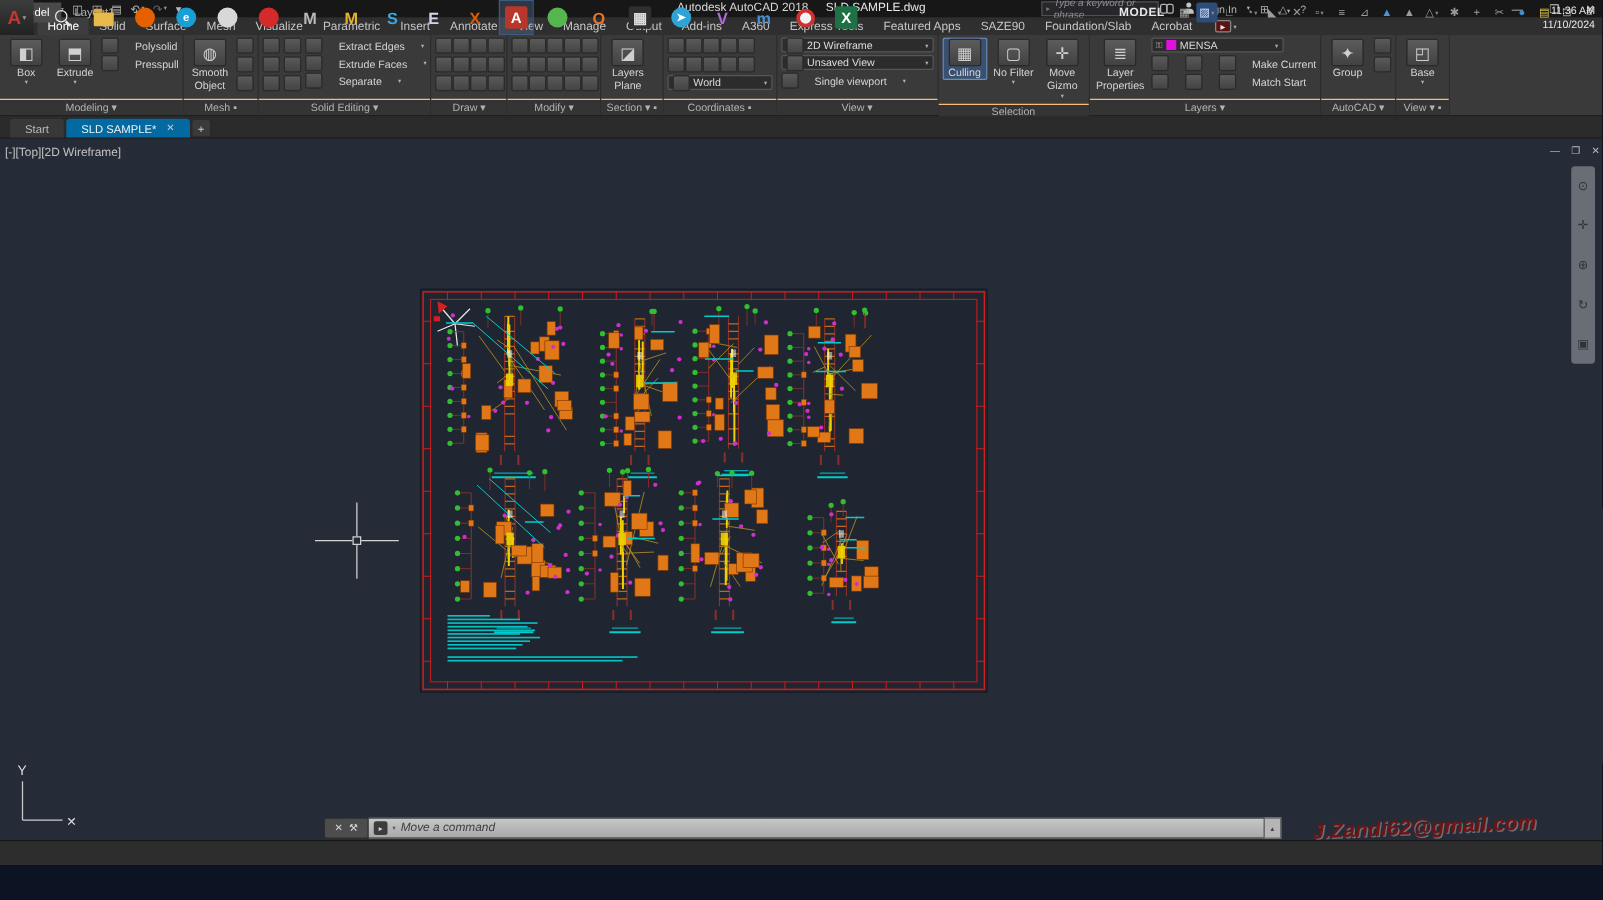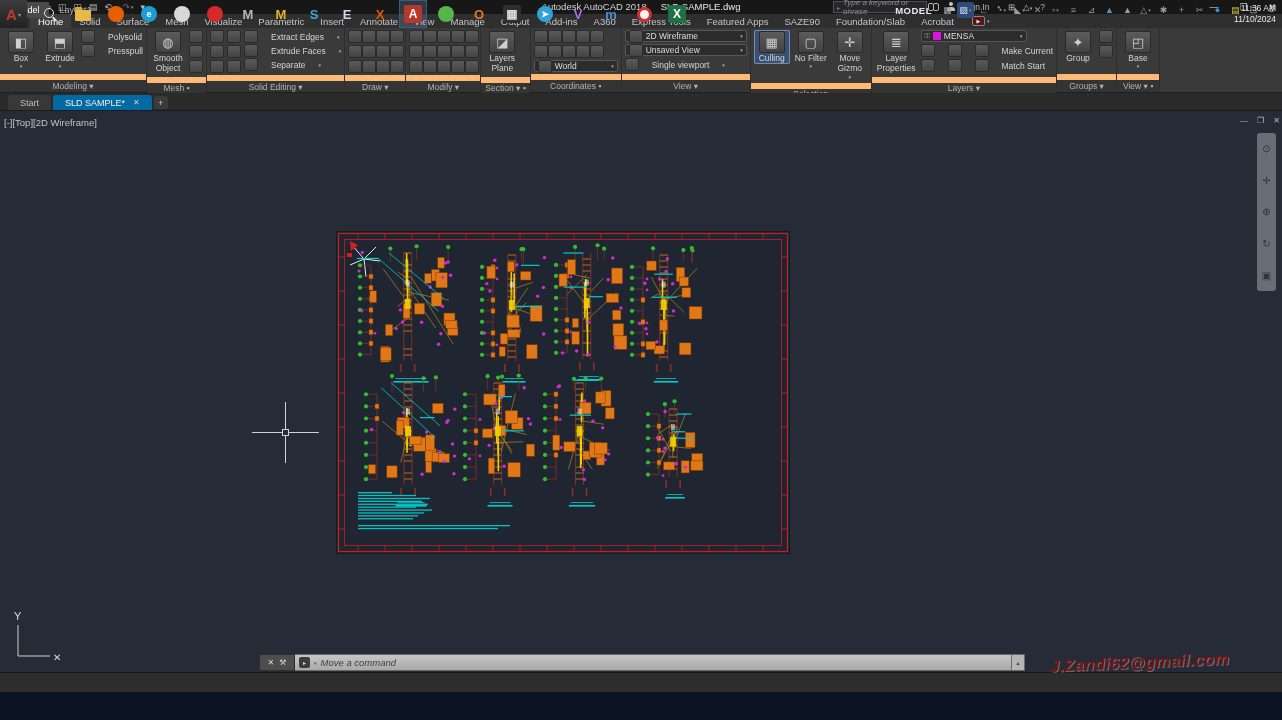--- a/index.html
+++ b/index.html
@@ -36,21 +36,21 @@
   .rtab{padding:0 8px;font-size:9.5px;color:#c6c6c6;display:flex;align-items:center;white-space:nowrap;}
   .rtab.active{background:#3d3d3d;color:#ffffff;}
   #vidbtn{display:flex;align-items:center;gap:2px;margin-left:6px;padding:0 4px;}
   #vidbtn .cam{width:11px;height:8px;background:#5a1414;border:1px solid #888;border-radius:2px;display:flex;align-items:center;justify-content:center;}
   #vidbtn .cam i{color:#e8e8e8;font-size:5px;font-style:normal;}
   #vidbtn .dd{color:#aaa;font-size:5px;}
   
   #ribbon{left:0;top:28px;width:1282px;height:65px;background:#3a3a3a;border-bottom:1px solid #1f1f1f;display:flex;box-sizing:border-box;}
   .panel{display:flex;flex-direction:column;border-right:1px solid #2d2d2d;height:64px;box-sizing:border-box;}
   .panel-content{flex:1;display:flex;align-items:flex-start;padding:2px 3px;gap:3px;}
-  .panel-label{height:12px;font-size:8.5px;color:#b2b2b2;text-align:center;background:#343434;border-top:6px solid #fdba74;
+  .panel-label{height:12px;font-size:8.5px;color:#b2b2b2;text-align:center;background:#343434;border-top:1px solid #fdba74;
                display:flex;align-items:center;justify-content:center;white-space:nowrap;padding:0 4px;}
   .bigbtn{min-width:32px;display:flex;flex-direction:column;align-items:center;gap:1px;padding:1px 2px;border-radius:2px;color:#d5d5d5;font-size:8.5px;line-height:1.1;text-align:center;}
   .bigbtn.hl{background:#3a5070;box-shadow:inset 0 0 0 1px #6d8cba;}
   .icon-big{width:24px;height:20px;background:linear-gradient(#5c5c5c,#424242);border:1px solid #2a2a2a;border-radius:2px;
             display:flex;align-items:center;justify-content:center;color:#cfcfcf;font-size:13px;line-height:1;}
   .caret{font-size:5px;color:#b0b0b0;}
   .mini{width:12px;height:11px;background:linear-gradient(#5a5a5a,#444);border:1px solid #2b2b2b;border-radius:2px;
         display:flex;align-items:center;justify-content:center;color:#b9b9b9;font-size:7px;line-height:1;flex:none;}
   .col{display:flex;flex-direction:column;gap:2px;}
   .vstack{display:flex;flex-direction:column;gap:2px;}
@@ -431,21 +431,21 @@
         <div class="panel-content">
           <div class="bigbtn">
             <div class="icon-big">✦</div>
             <span>Group</span>
           </div>
           <div class="col">
             <div class="mini"></div>
             <div class="mini"></div>
           </div>
         </div>
-        <div class="panel-label">Groups ▾</div>
+        <div class="panel-label">AutoCAD ▾</div>
       </div>
       <div class="panel">
         <div class="panel-content">
           <div class="bigbtn">
             <div class="icon-big">◰</div>
             <span>Base</span>
             <span class="caret">▾</span>
           </div>
         </div>
         <div class="panel-label">View ▾ ▪</div>

